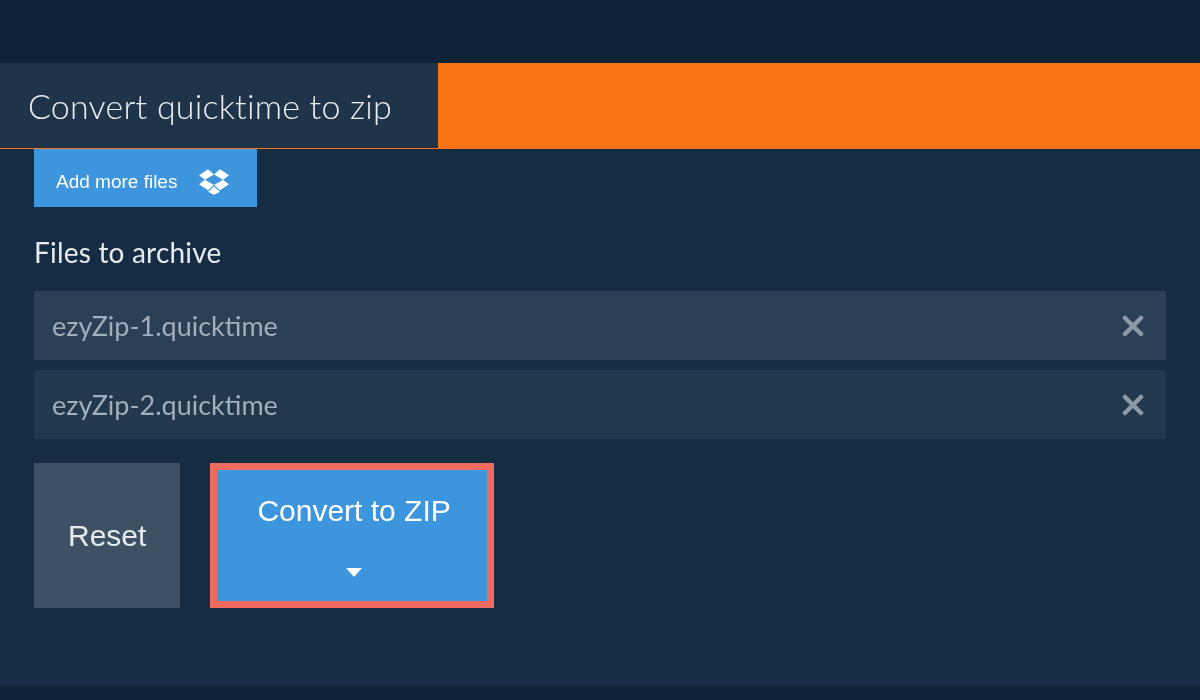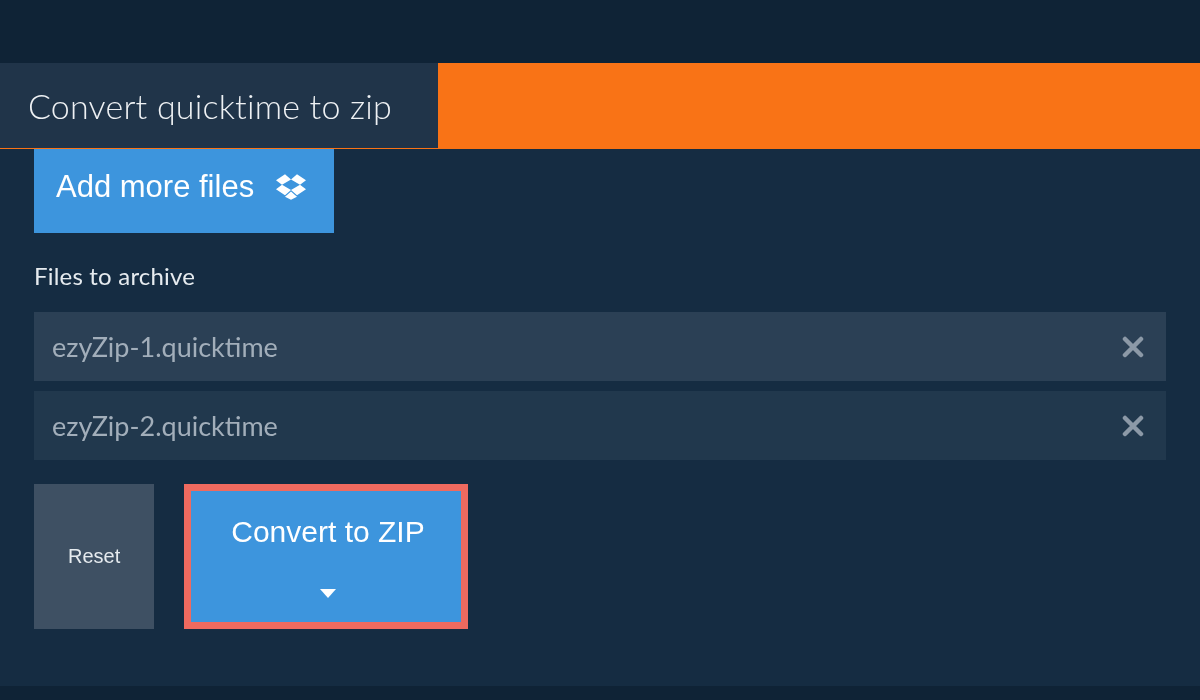--- a/index.html
+++ b/index.html
@@ -29,30 +29,30 @@
   }
 
   .tab-wrap { background: #f97316; height: 86px; }
 
   .add-btn {
     display: inline-flex;
     align-items: center;
     gap: 22px;
     background: #3d95dd;
     color: #ffffff;
-    font-size: 31px;
+    font-size: 19px;
     font-weight: 400;
-    padding: 20px 28px 28px 22px;
+    padding: 20px 28px 12px 22px;
     border: none;
     cursor: pointer;
   }
   .dropbox-icon svg { display: block; }
 
   .section-title {
-    font-size: 24px;
+    font-size: 28px;
     font-weight: 400;
     color: #e6ebef;
     margin-top: 28px;
     letter-spacing: 0.2px;
   }
 
   .file-list { margin-top: 22px; }
   .file-row {
     display: flex;
     align-items: center;
@@ -76,21 +76,21 @@
 
   .action-row {
     display: flex;
     align-items: stretch;
     gap: 30px;
     margin-top: 24px;
   }
   .reset-btn {
     background: #3e5063;
     color: #e6ebef;
-    font-size: 20px;
+    font-size: 30px;
     border: none;
     padding: 26px 34px;
     cursor: pointer;
     font-weight: 400;
   }
   .convert-wrap {
     border: 7px solid #ef6a5f;
     display: inline-flex;
   }
   .convert-btn {

